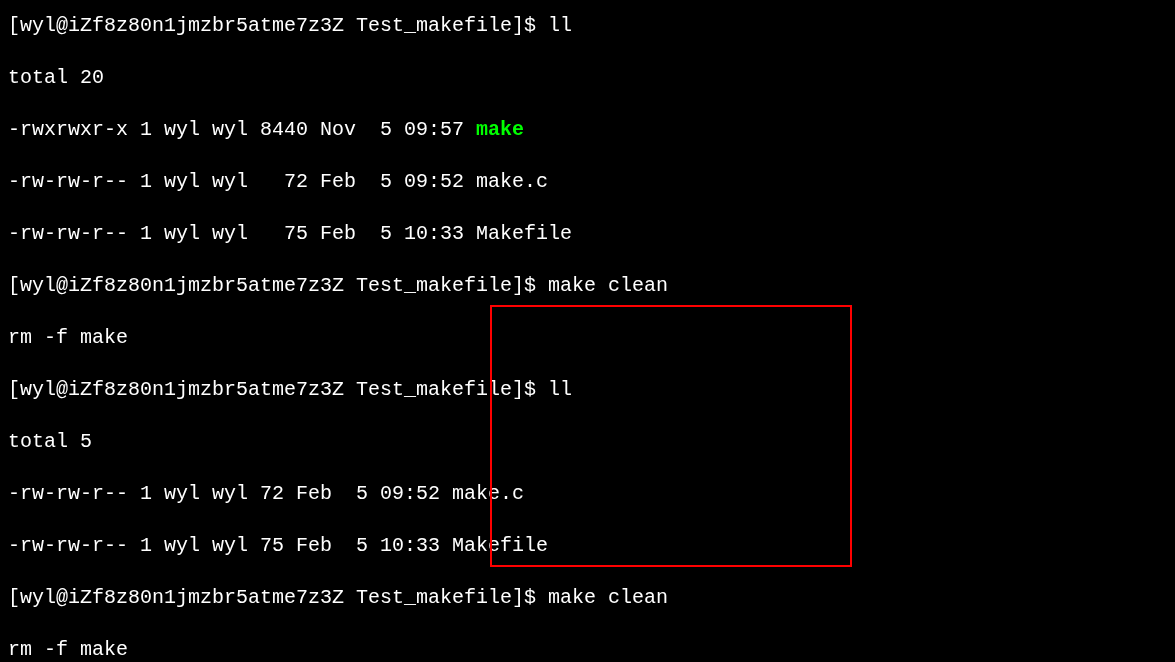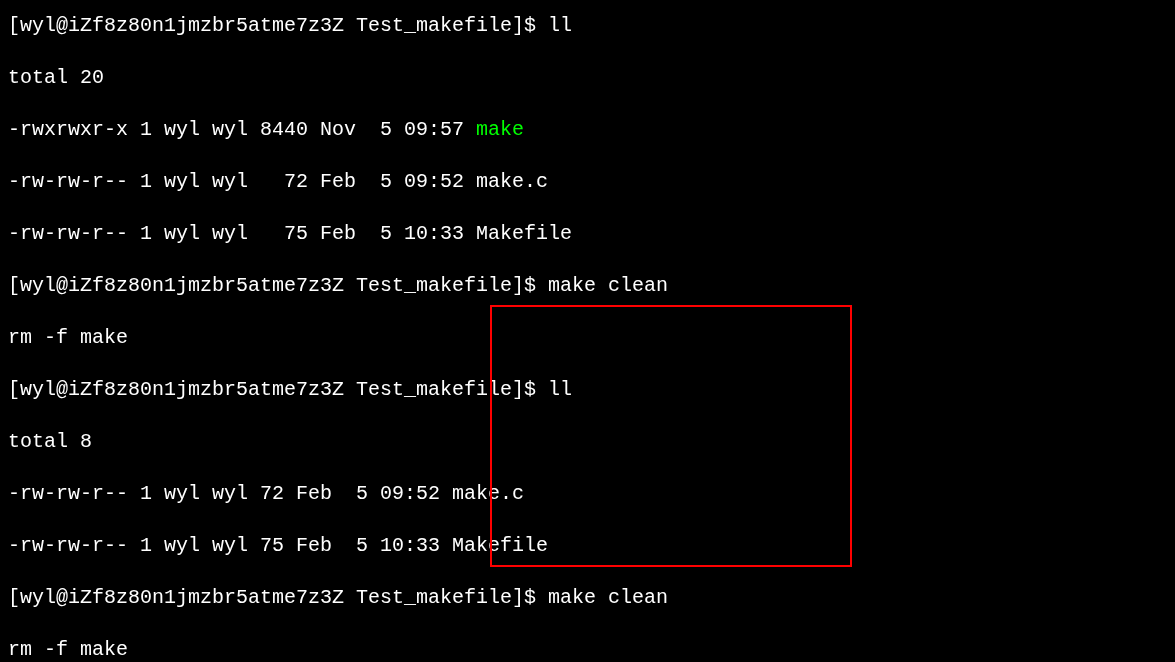--- a/index.html
+++ b/index.html
@@ -18,21 +18,21 @@
       height: 662px;
       position: relative;
     }
     .terminal {
       white-space: pre;
       position: relative;
       top: -13px;
     }
     .green {
       color: #00ff00;
-      font-weight: normal;
+      font-weight: bold;
       text-align: center;
     }
     .highlight-box {
       position: absolute;
       border: 2px solid #ff0000;
       pointer-events: none;
       left: 490px;
       top: 305px;
       width: 362px;
       height: 262px;
@@ -43,21 +43,21 @@
 
 <div class="terminal">
 <div><span>[wyl@iZf8z80n1jmzbr5atme7z3Z Test_makefile]$ ll</span></div>
 <div><span>total 20</span></div>
 <div><span>-rwxrwxr-x 1 wyl wyl 8440 Nov  5 09:57 </span><span class="green">make</span></div>
 <div><span>-rw-rw-r-- 1 wyl wyl   72 Feb  5 09:52 make.c</span></div>
 <div><span>-rw-rw-r-- 1 wyl wyl   75 Feb  5 10:33 Makefile</span></div>
 <div><span>[wyl@iZf8z80n1jmzbr5atme7z3Z Test_makefile]$ make clean</span></div>
 <div><span>rm -f make</span></div>
 <div><span>[wyl@iZf8z80n1jmzbr5atme7z3Z Test_makefile]$ ll</span></div>
-<div><span>total 8</span></div>
+<div><span>total 5</span></div>
 <div><span>-rw-rw-r-- 1 wyl wyl 72 Feb  5 09:52 make.c</span></div>
 <div><span>-rw-rw-r-- 1 wyl wyl 75 Feb  5 10:33 Makefile</span></div>
 <div><span>[wyl@iZf8z80n1jmzbr5atme7z3Z Test_makefile]$ make clean</span></div>
 <div><span>rm -f make</span></div>
 
 
 
 
 
 

